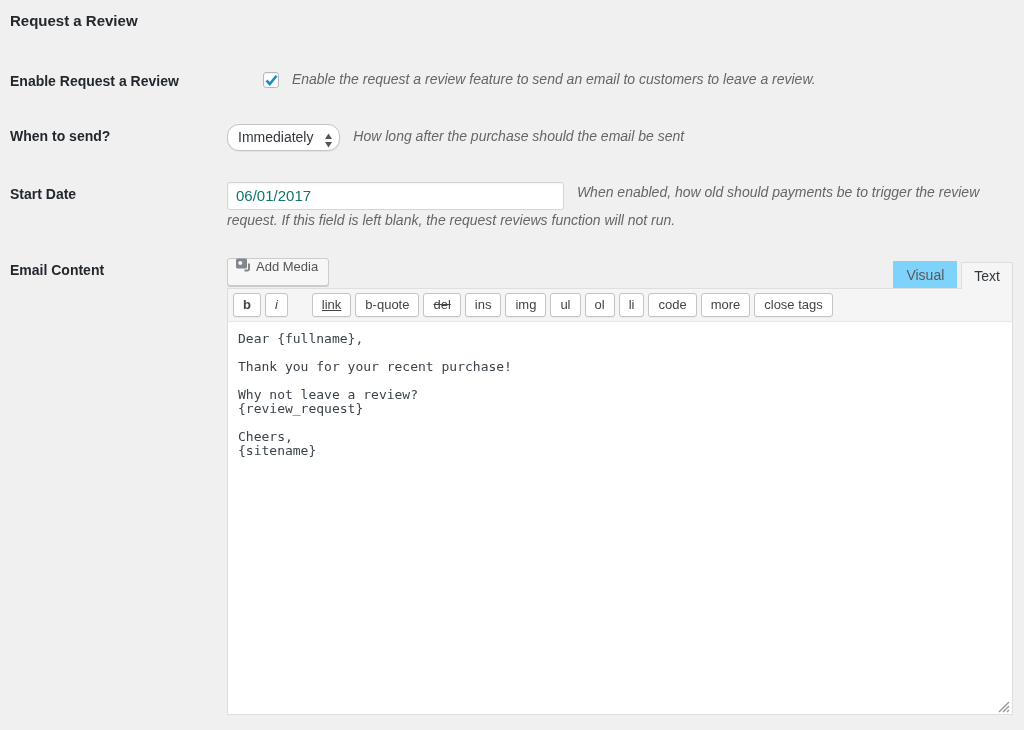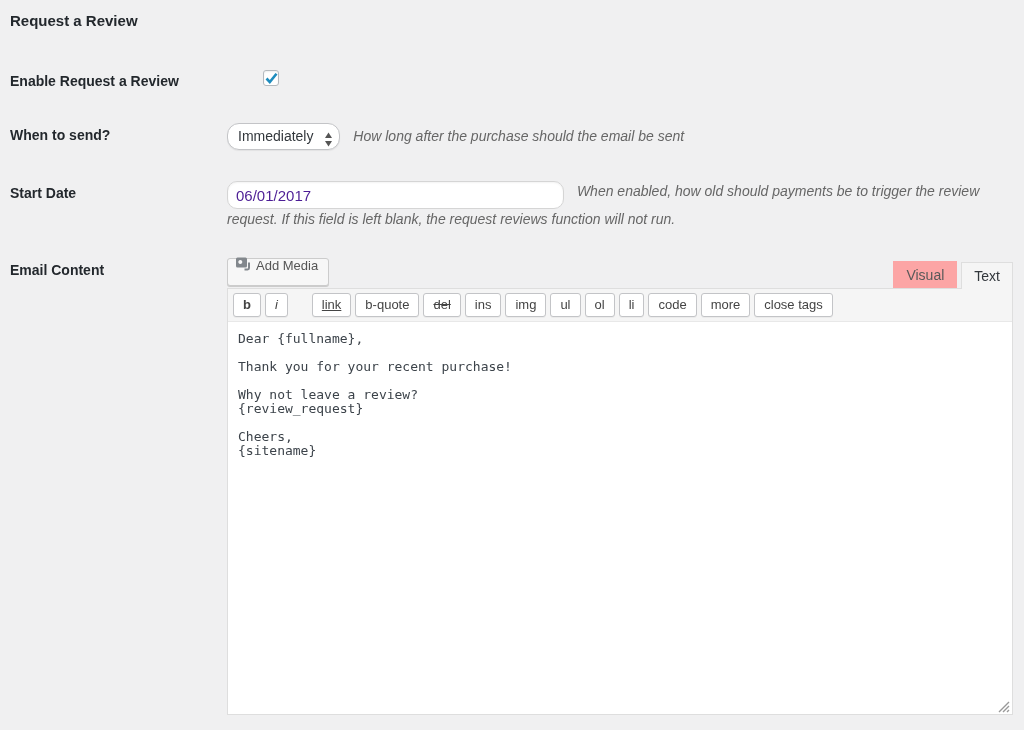--- a/index.html
+++ b/index.html
@@ -75,25 +75,25 @@
     cursor:pointer;
     vertical-align:middle;
   }
   .select-box .stepper { position:absolute; right:6px; top:6px; }
 
   
   .text-input {
     width:337px;
     height:28px;
     border:1px solid #d5d5d5;
-    border-radius:10px;
+    border-radius:3px;
     box-shadow:inset 0 1px 2px rgba(0,0,0,.05);
     padding:0 8px;
     font-size:15px;
-    color:#4c1d95;
+    color:#0f766e;
     background:#fff;
     font-family:"Liberation Sans", sans-serif;
     vertical-align:top;
   }
   .start-date-wrap .desc { display:inline; }
 
   
   .editor-header {
     display:flex;
     justify-content:space-between;
@@ -118,21 +118,21 @@
   .editor-tabs { display:flex; align-items:flex-end; }
   .editor-tab {
     font-size:14px;
     padding:5px 12px 5px;
     border:1px solid transparent;
     border-bottom:none;
     cursor:pointer;
     font-family:"Liberation Sans", sans-serif;
   }
   .editor-tab.inactive {
-    background:#fca5a5;
+    background:#7dd3fc;
     color:#595959;
     margin-right:4px;
   }
   .editor-tab.active {
     background:#f5f5f5;
     color:#32373c;
     border-color:#dedede;
     margin-bottom:-1px;
     position:relative;
     z-index:2;
@@ -201,20 +201,21 @@
   <div class="form-row row-enable">
     <div class="row-label">Enable Request a Review</div>
     <div class="row-field">
       <span class="checkbox">
         <span>
           <svg width="13" height="11" viewBox="0 0 13 11">
             <path d="M1.5 5.5 L4.8 9 L11.5 0.8" fill="none" stroke="#1e8cbe" stroke-width="2.6"></path>
           </svg>
         </span>
       </span>
+      <em class="desc inline-desc">Enable the request a review feature to send an email to customers to leave a review.</em>
     </div>
   </div>
 
   <div class="form-row row-when">
     <div class="row-label">When to send?</div>
     <div class="row-field">
       <span class="select-box">
         <span>Immediately</span>
         <span class="stepper">
           <svg width="9" height="15" viewBox="0 0 9 15">

